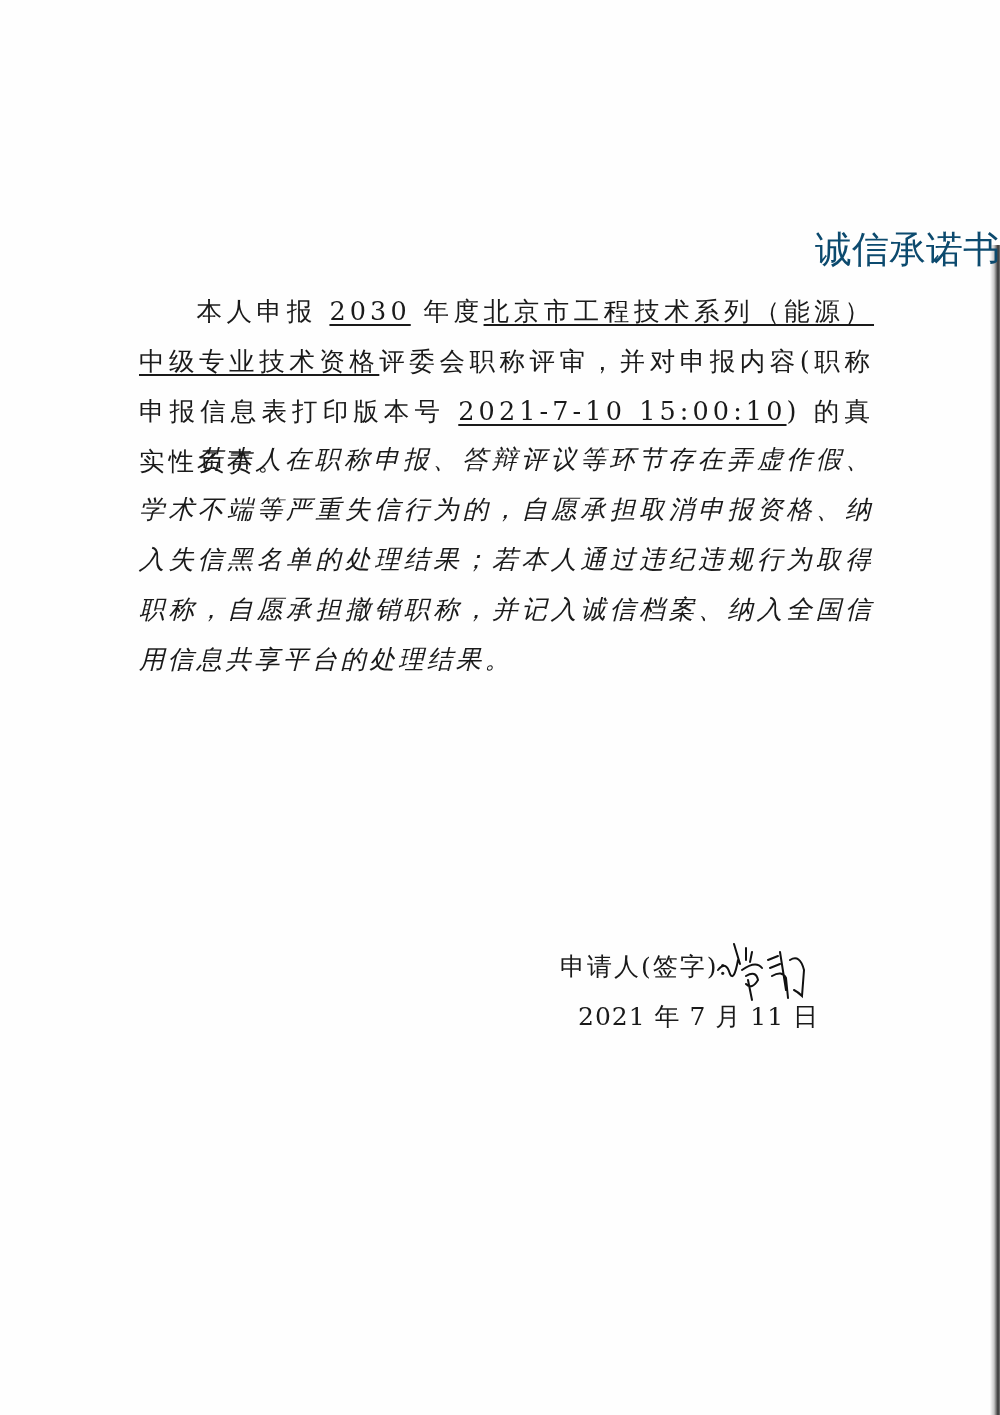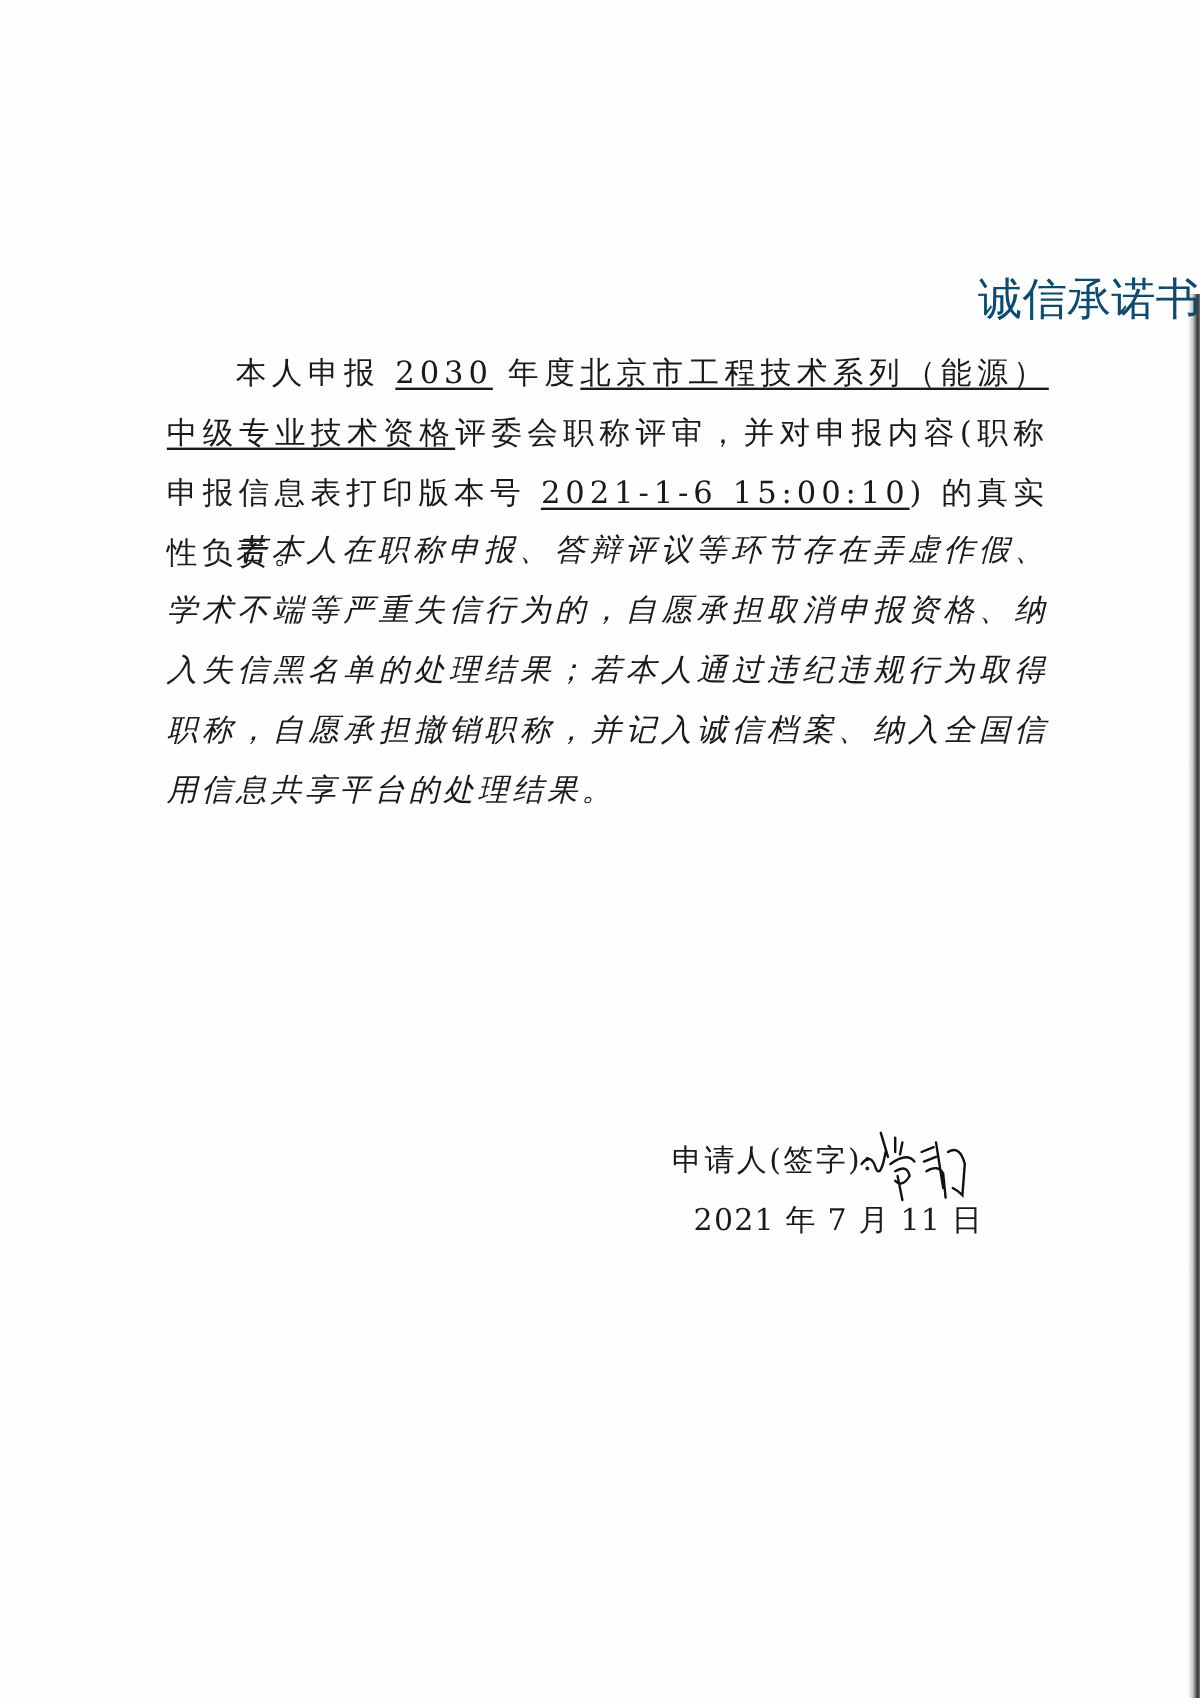--- a/index.html
+++ b/index.html
@@ -39,21 +39,21 @@
     }
   </style>
 </head>
 <body>
 
 <div class="page">
   <div class="edge-shadow"></div>
 
   <div class="title">诚信承诺书</div>
 
-  <div class="para p1"><span class="indent"></span><span>本人申报 </span><span class="u">2030</span><span> 年度</span><span class="u">北京市工程技术系列（能源）中级专业技术资格</span><span>评委会职称评审，并对申报内容(职称申报信息表打印版本号 </span><span class="u">2021-1-6 15:00:10</span><span>) 的真实性负责。</span></div>
+  <div class="para p1"><span class="indent"></span><span>本人申报 </span><span class="u">2030</span><span> 年度</span><span class="u">北京市工程技术系列（能源）中级专业技术资格</span><span>评委会职称评审，并对申报内容(职称申报信息表打印版本号 </span><span class="u">2021-7-10 15:00:10</span><span>) 的真实性负责。</span></div>
 
   <div class="para p2"><span class="indent"></span><span>若本人在职称申报、答辩评议等环节存在弄虚作假、学术不端等严重失信行为的，自愿承担取消申报资格、纳入失信黑名单的处理结果；若本人通过违纪违规行为取得职称，自愿承担撤销职称，并记入诚信档案、纳入全国信用信息共享平台的处理结果。</span></div>
 
   <div class="sig-line">申请人(签字):</div>
   <svg class="signature" viewBox="0 0 100 80">
     <path d="M2 40 Q10 30 14 44 Q18 52 22 30 M18 14 L24 34 M30 18 L30 30 M36 22 L34 32 M26 40 Q40 30 46 38 M30 46 Q40 40 42 50 Q36 60 30 54 M32 50 L36 70 M52 30 L62 26 M54 38 L64 34 M56 46 Q66 40 70 48 L72 68 M64 22 L70 60 M74 30 Q84 24 88 40 L86 66 Q82 62 78 60" fill="none" stroke="#111" stroke-width="2" stroke-linecap="round"></path>
   </svg>
   <div class="date-line">2021 年 7 月 11 日</div>
 </div>
 

